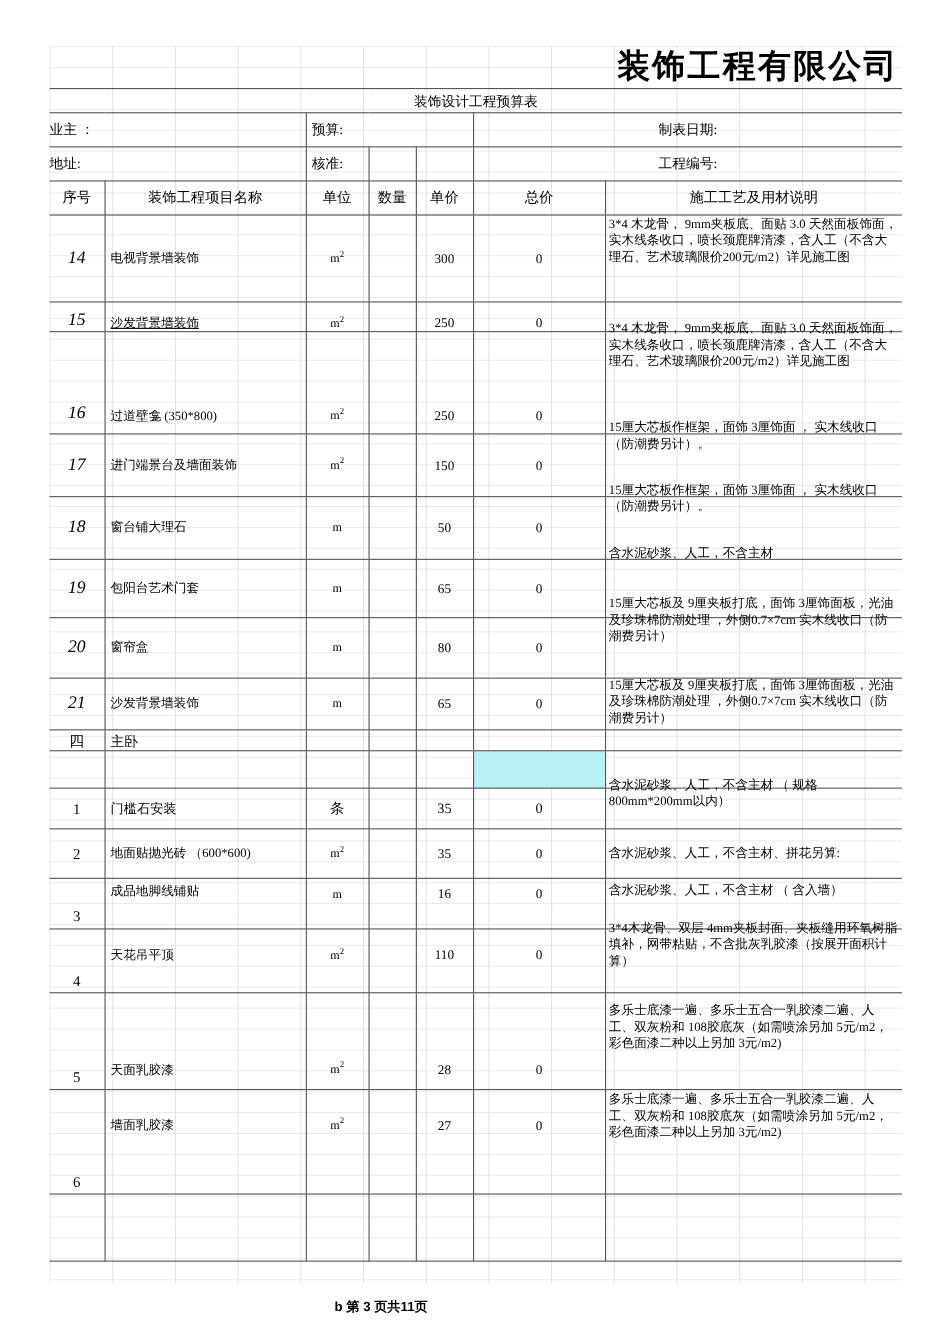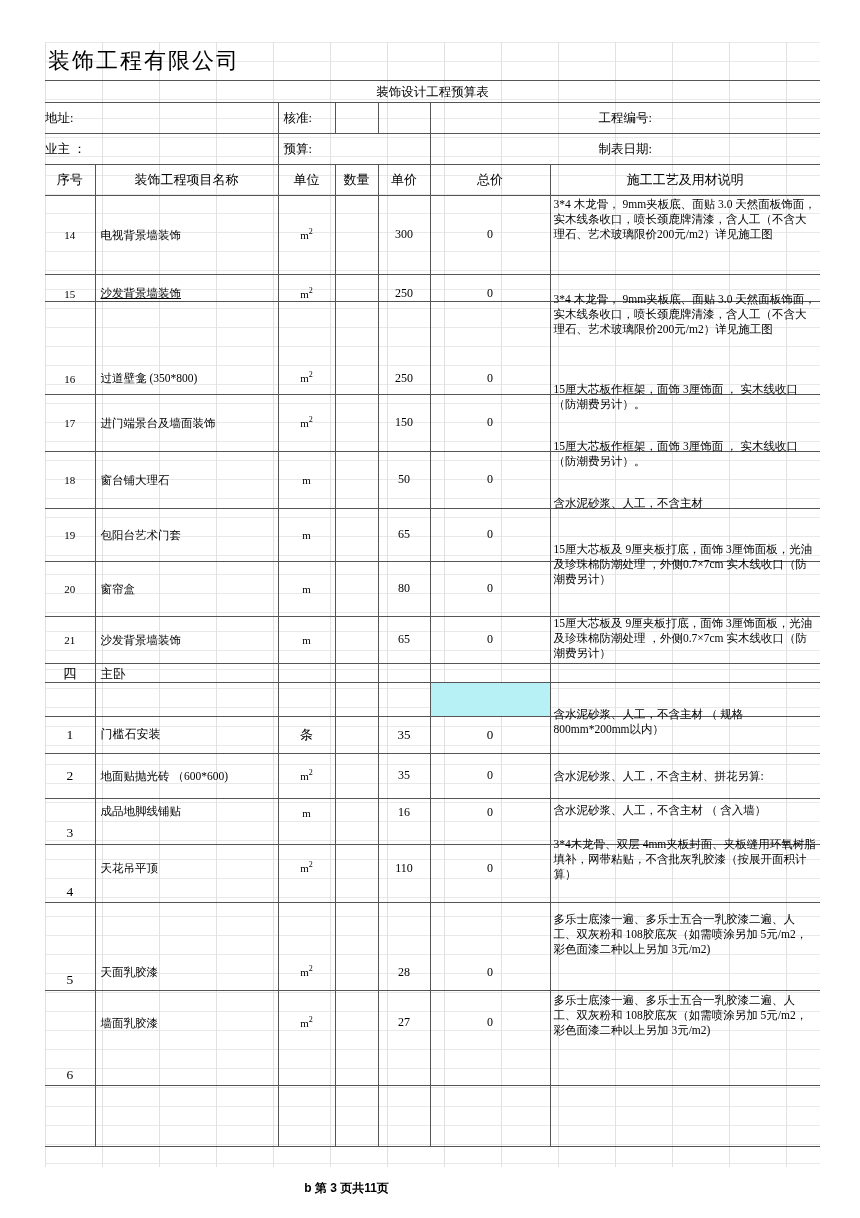--- a/index.html
+++ b/index.html
@@ -37,40 +37,41 @@
   .nb-l{border-left:none;}
   .nb-r{border-right:none;}
   .nb-t{border-top:none;}
 
   .c{text-align:center;}
   .l{text-align:left;}
 
   
   .title-row td{height:38px;}
   .company-title{
-    font-size:22px;letter-spacing:2px;text-align:left;
+    font-size:30px;letter-spacing:2px;text-align:right;
     font-family:"Liberation Serif","DejaVu Serif",serif;
+    font-weight:bold;
   }
   .subtitle-row td{height:21px;}
   .subtitle{font-size:12.5px;text-align:center;}
 
   .info-row td{height:30px;font-size:12.5px;}
   .info-lbl{font-size:12.5px;}
 
   
   .hdr td{height:30px;font-size:13px;text-align:center;}
 
   
   .desc{
     font-size:11.5px;line-height:1.30;text-align:left;
     padding:1px 3px;
   }
   .num{font-size:12px;text-align:center;}
   .numbig{font-size:13px;text-align:center;}
-  .seq{font-size:11px;text-align:center;}
+  .seq{font-size:16px;text-align:center;font-style:italic;}
   .seqbig{font-size:13.5px;text-align:center;}
   .item{font-size:11.5px;text-align:left;padding-left:5px;}
   .unit{font-size:11px;text-align:center;}
   sup{font-size:8px;vertical-align:super;line-height:0;}
 
   .hl{background:#b7f0f5;}
 
   
   .ovf{position:relative;}
   .ovf .bleed{
@@ -108,31 +109,31 @@
 
     <tbody>
           <tr class="title-row">
       <td colspan="7" class="company-title nb-l nb-r nb-t">装饰工程有限公司</td>
     </tr>
     <tr class="subtitle-row">
       <td colspan="7" class="subtitle nb-l nb-r">装饰设计工程预算表</td>
     </tr>
 
     <tr class="info-row">
-      <td colspan="2" class="l info-lbl nb-l" style="padding-left:0px;">地址:</td>
-      <td colspan="1" class="l info-lbl" style="padding-left:5px;">核准:</td>
-      <td></td>
-      <td></td>
-      <td colspan="2" class="c info-lbl nb-r">工程编号:</td>
-    </tr>
-
-    <tr class="info-row">
       <td colspan="2" class="l info-lbl nb-l" style="padding-left:0px;">业主 ：</td>
       <td colspan="3" class="l info-lbl" style="padding-left:5px;">预算:</td>
       <td colspan="2" class="c info-lbl nb-r">制表日期:</td>
+    </tr>
+
+    <tr class="info-row">
+      <td colspan="2" class="l info-lbl nb-l" style="padding-left:0px;">地址:</td>
+      <td colspan="1" class="l info-lbl" style="padding-left:5px;">核准:</td>
+      <td></td>
+      <td></td>
+      <td colspan="2" class="c info-lbl nb-r">工程编号:</td>
     </tr>
 
     <tr class="hdr">
       <td class="nb-l">序号</td>
       <td>装饰工程项目名称</td>
       <td>单位</td>
       <td>数量</td>
       <td>单价</td>
       <td>总价</td>
       <td class="nb-r">施工工艺及用材说明</td>

